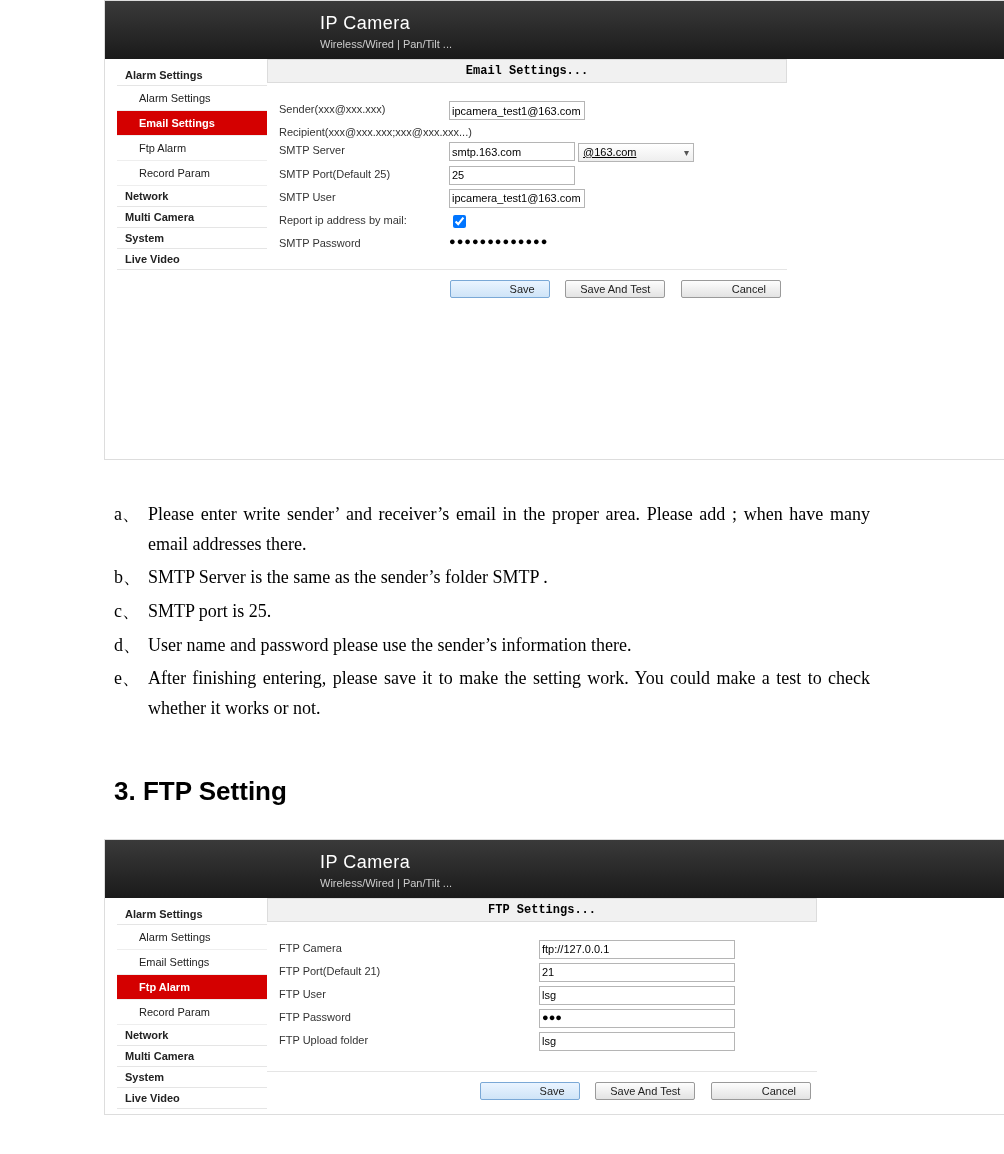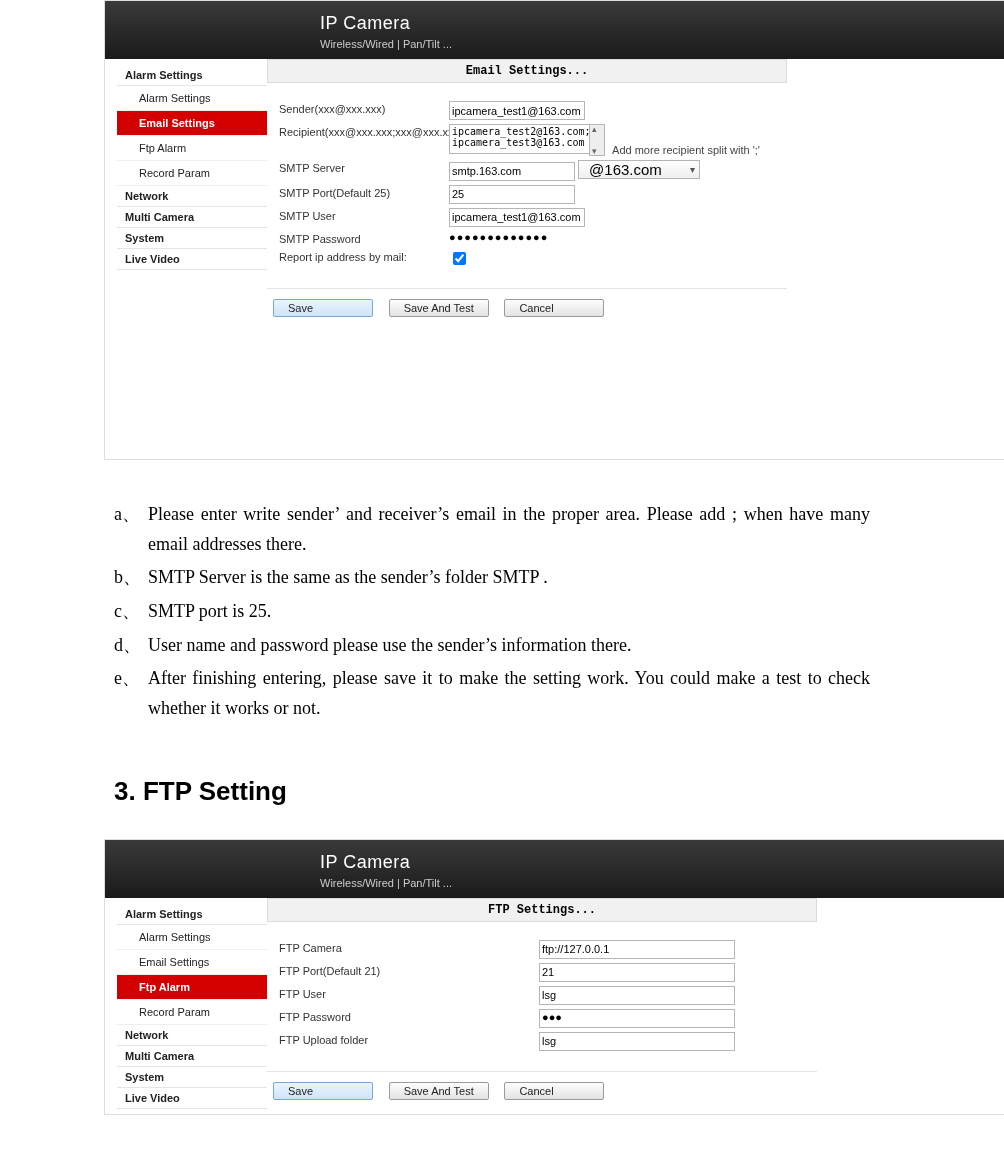--- a/index.html
+++ b/index.html
@@ -28,27 +28,27 @@
   .row .lbl{width:170px;color:#333;padding-top:2px;}
   .row .lbl.wide{width:260px;}
   .row .val{flex:1;}
   input[type=text],input[type=password],textarea,select{
     font-size:11px;border:1px solid #b5b5b5;padding:1px 2px;background:#fff;
   }
   input[type=text],input[type=password]{height:15px;}
   textarea{resize:none;}
   .hint{font-size:11px;color:#444;margin-top:2px;}
   .inline-hint{font-size:11px;color:#444;margin-left:4px;display:inline-block;}
-  .dropdown-look{display:inline-block;width:110px;height:17px;border:1px solid #b5b5b5;font-size:15px;background:linear-gradient(#fff,#eee);position:relative;padding-left:10px;line-height:17px;}
+  .dropdown-look{display:inline-block;width:110px;height:17px;border:1px solid #b5b5b5;font-size:11px;background:linear-gradient(#fff,#eee);position:relative;padding-left:4px;line-height:17px;text-decoration:underline;}
   .dropdown-look::after{content:"▾";position:absolute;right:4px;top:0;font-size:10px;color:#555;}
   .scroll-box{display:inline-block;position:relative;}
   .scroll-box .scrollbar{position:absolute;right:0;top:0;bottom:0;width:14px;border:1px solid #b5b5b5;background:#eee;}
   .scroll-box .scrollbar::before{content:"▴";position:absolute;top:-1px;left:2px;font-size:9px;color:#666;}
   .scroll-box .scrollbar::after{content:"▾";position:absolute;bottom:-1px;left:2px;font-size:9px;color:#666;}
-  .btnbar{text-align:left;padding:10px 0 14px 0;}
+  .btnbar{text-align:right;padding:10px 0 14px 0;}
   .btn{
     display:inline-block;min-width:70px;padding:2px 14px;margin:0 6px;
     font-size:11px;border:1px solid #9a9a9a;background:linear-gradient(#fdfdfd,#e3e3e3);
     border-radius:2px;cursor:pointer;color:#222;
   }
   .btn.primary{background:linear-gradient(#eaf4ff,#cfe4f7);border-color:#7aa8d6;}
   
   .doc{padding:36px 30px 8px 10px;font-family:"Times New Roman",Times,serif;font-size:18px;line-height:1.65;}
   .doc .li{display:flex;margin:4px 0;}
   .doc .li .mk{width:34px;flex:none;}
@@ -81,51 +81,43 @@
 
     <div class="content" style="max-width:520px;">
       <div class="panel-title">Email Settings...</div>
       <div class="form">
         <div class="row">
           <div class="lbl">Sender(xxx@xxx.xxx)</div>
           <div class="val"><input type="text" style="width: 130px;" value="ipcamera_test1@163.com"></div>
         </div>
         <div class="row">
           <div class="lbl">Recipient(xxx@xxx.xxx;xxx@xxx.xxx...)</div>
-          <div class="val">
-            <span class="scroll-box">
-              <textarea rows="2" style="width: 150px; height: 26px; font-family: monospace; font-size: 10px;">ipcamera_test2@163.com;
-ipcamera_test3@163.com</textarea>
-              <span class="scrollbar"></span>
-            </span>
-            <span class="inline-hint">Add more recipient split with ';'</span>
-          </div>
         </div>
         <div class="row">
           <div class="lbl">SMTP Server</div>
           <div class="val">
             <input type="text" style="width: 120px;" value="smtp.163.com">
             <span class="dropdown-look">@163.com</span>
           </div>
         </div>
         <div class="row">
           <div class="lbl">SMTP Port(Default 25)</div>
           <div class="val"><input type="text" style="width: 120px;" value="25"></div>
         </div>
         <div class="row">
           <div class="lbl">SMTP User</div>
           <div class="val"><input type="text" style="width: 130px;" value="ipcamera_test1@163.com"></div>
         </div>
         <div class="row">
+          <div class="lbl">Report ip address by mail:</div>
+          <div class="val"><input type="checkbox" checked="" style=""></div>
+        </div>
+        <div class="row">
           <div class="lbl">SMTP Password</div>
           <div class="val"><span style="letter-spacing:1px;">●●●●●●●●●●●●●</span></div>
-        </div>
-        <div class="row">
-          <div class="lbl">Report ip address by mail:</div>
-          <div class="val"><input type="checkbox" checked="" style=""></div>
         </div>
       </div>
       <div class="btnbar">
         <span class="btn primary">Save</span>
         <span class="btn">Save And Test</span>
         <span class="btn">Cancel</span>
       </div>
     </div>
   </div>
 </div>

